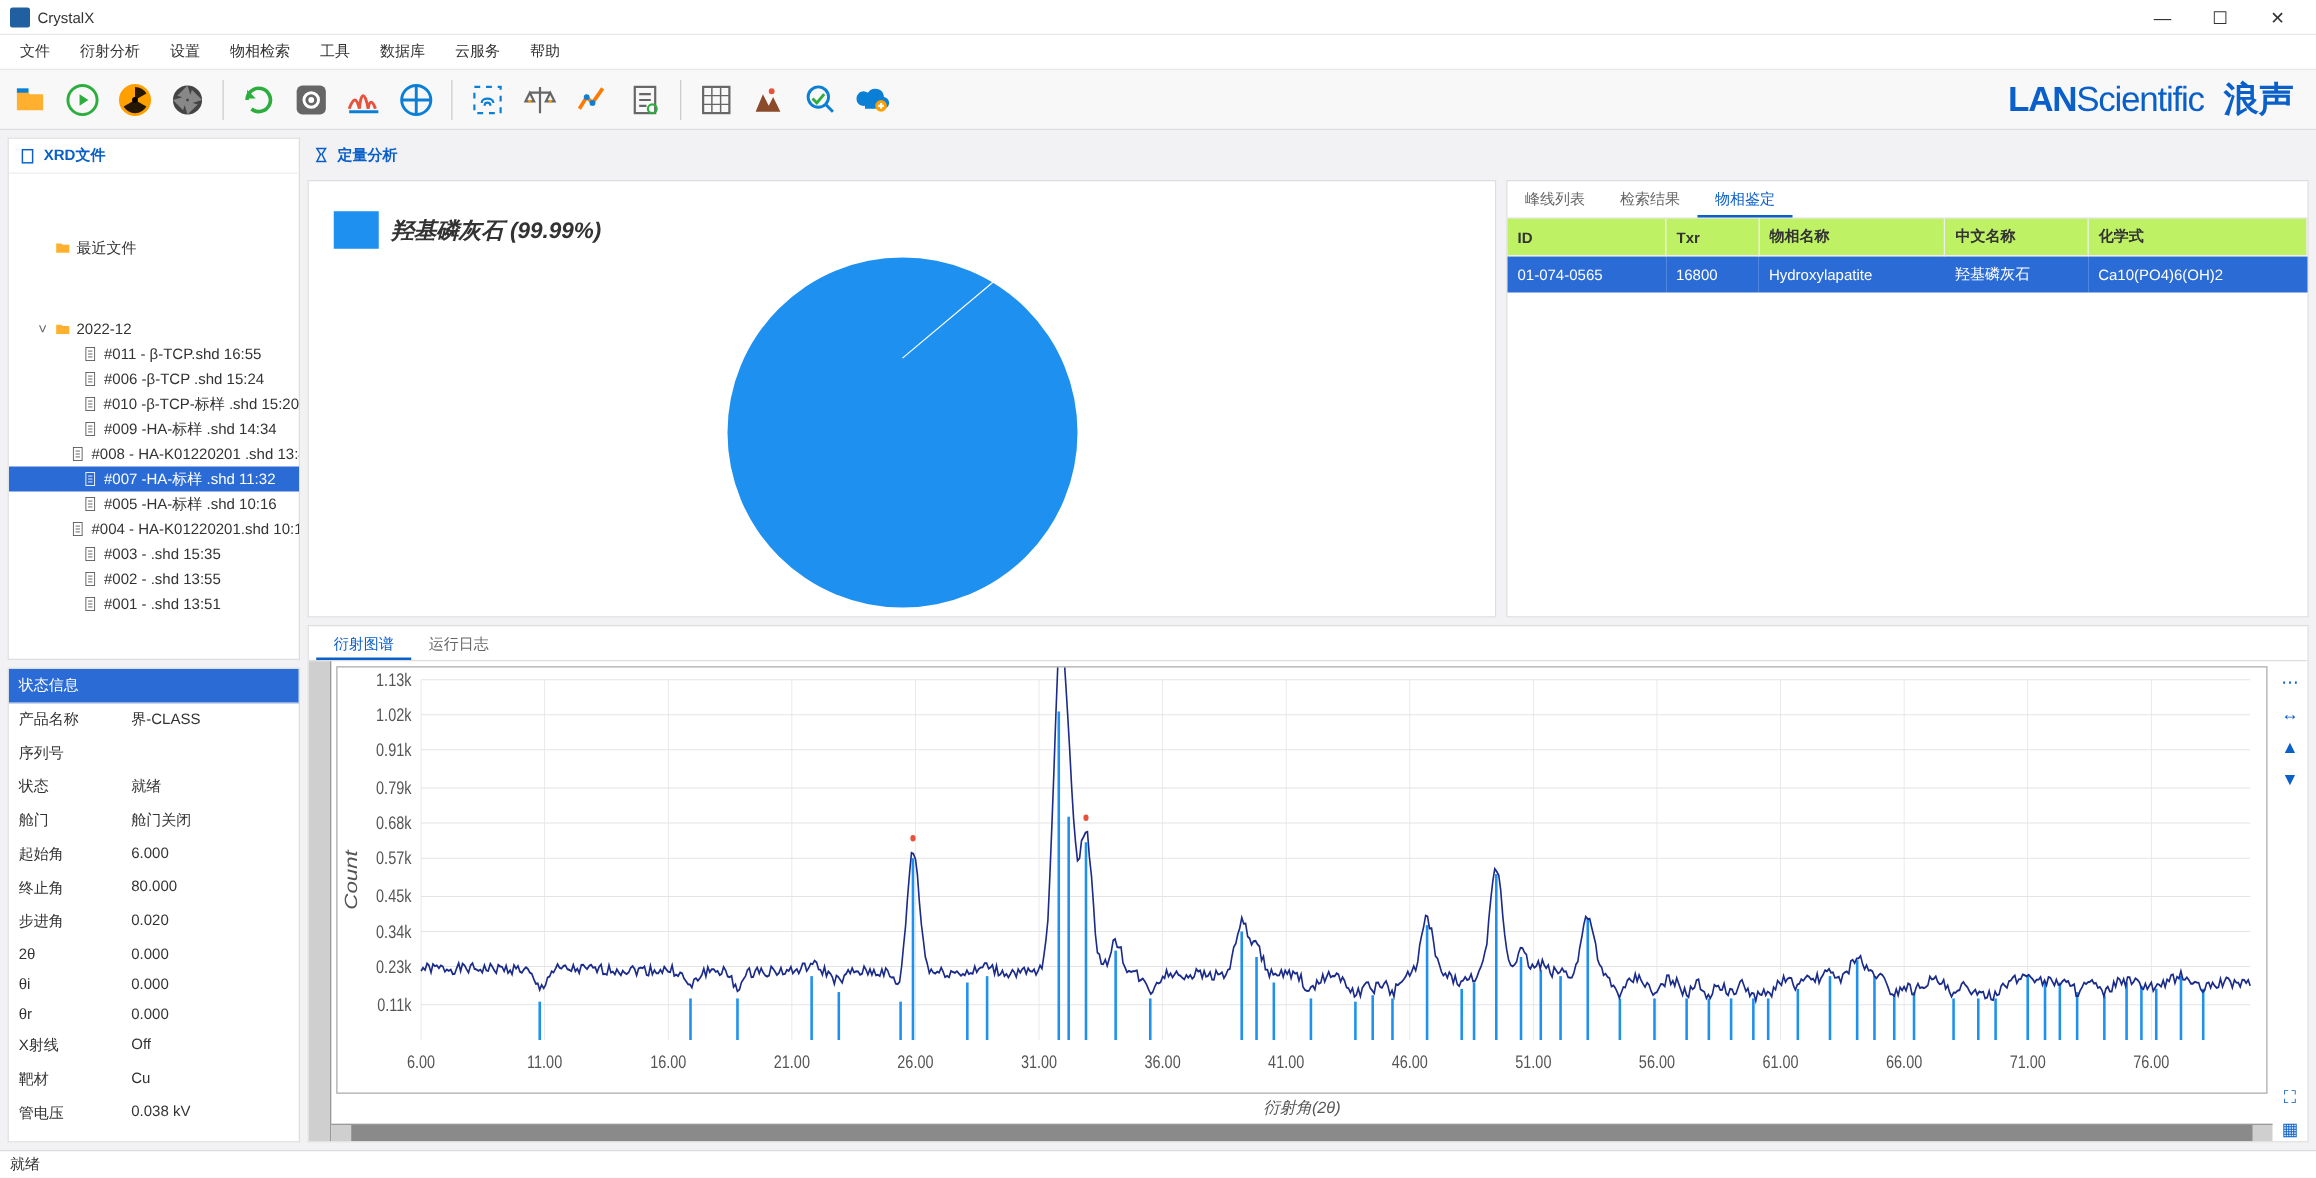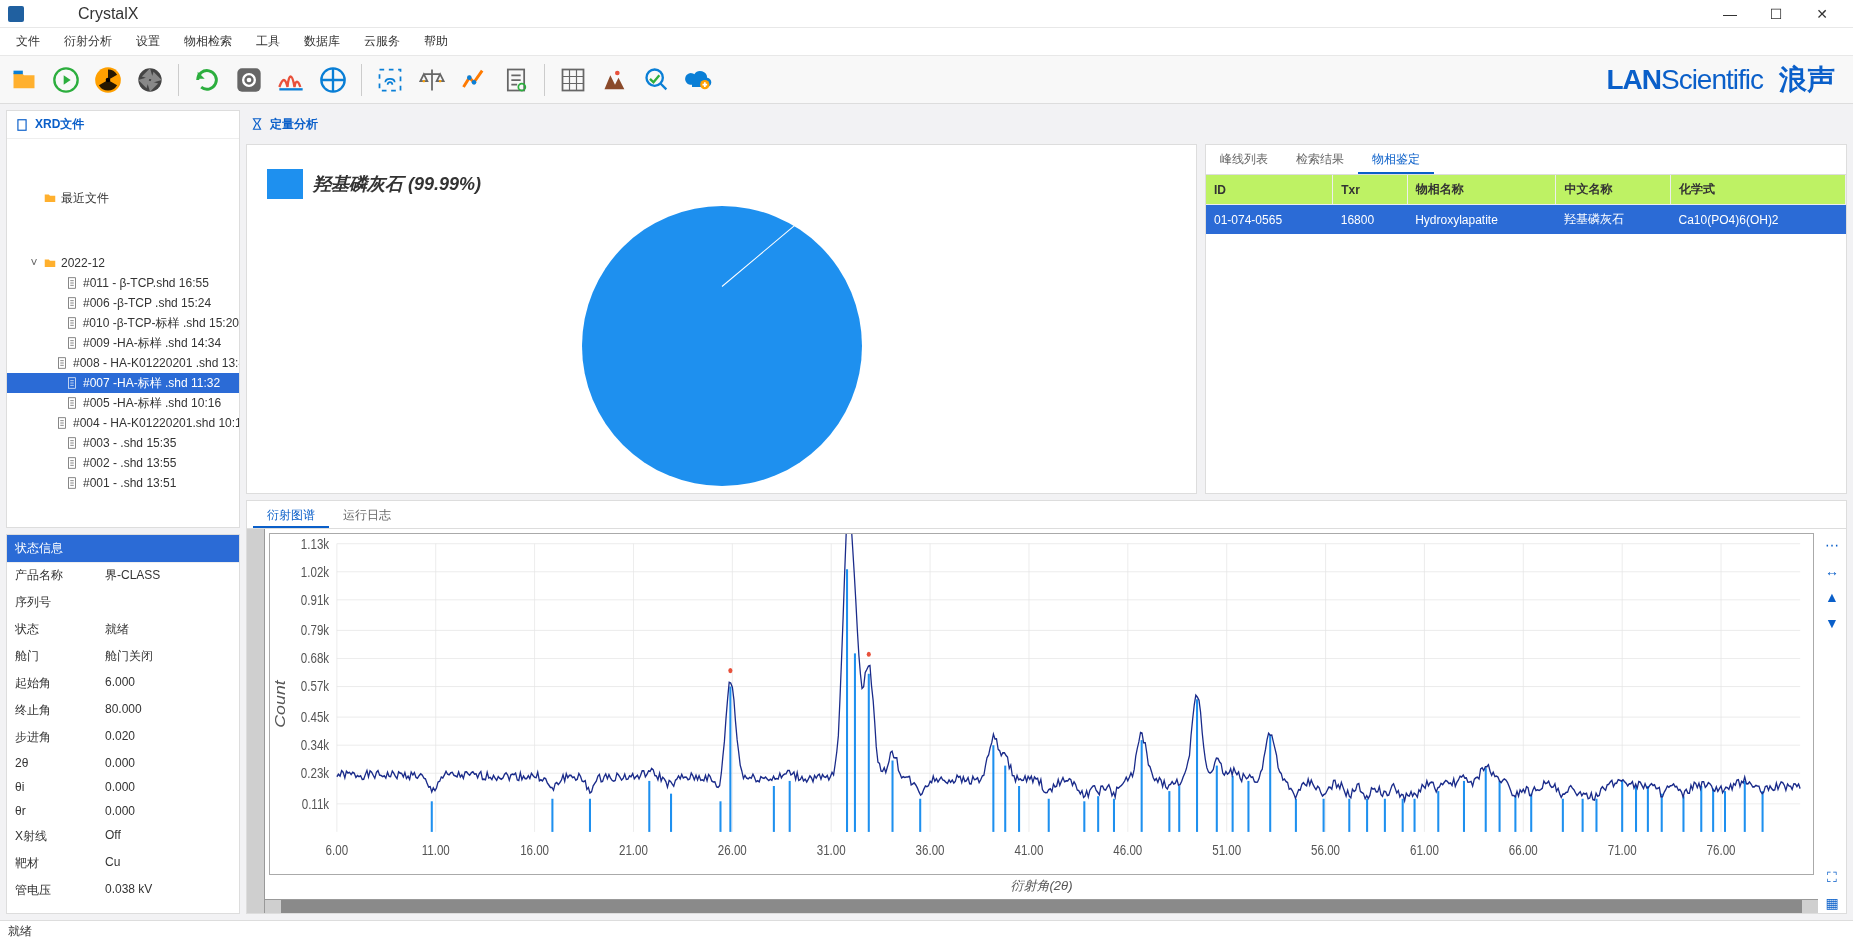--- a/index.html
+++ b/index.html
@@ -1,19 +1,19 @@
 <!DOCTYPE html>
 <html><head>
 <meta charset="utf-8">
 <style>
 * { box-sizing: border-box; margin: 0; padding: 0; font-family: "Microsoft YaHei", "Segoe UI", sans-serif; }
 body { background: #fff; font-size: 12px; color: #333; overflow: hidden; width: 1853px; height: 942px; display: flex; flex-direction: column; }
 .titlebar { height: 28px; display: flex; align-items: center; padding: 0 8px; background: #fff; border-bottom: 1px solid #e8e8e8; }
 .titlebar-icon { width: 16px; height: 16px; background: #2060a0; margin-right: 6px; border-radius: 2px; }
-.titlebar-title { flex: 0 0 auto; font-size: 16px; margin-left: 48px; }
+.titlebar-title { flex: 0 0 auto; font-size: 12px; }
 .titlebar-spacer { flex: 1; }
 .winbtn { width: 46px; height: 28px; display: flex; align-items: center; justify-content: center; font-size: 14px; cursor: pointer; }
 
 .menubar { height: 28px; display: flex; align-items: center; padding: 0 4px; border-bottom: 1px solid #e8e8e8; }
 .menu-item { padding: 4px 12px; font-size: 12px; cursor: pointer; }
 
 .toolbar { height: 48px; display: flex; align-items: center; padding: 0 6px; gap: 6px; border-bottom: 1px solid #ddd; background: #f8f8f8; }
 .tbtn { width: 36px; height: 36px; display: flex; align-items: center; justify-content: center; cursor: pointer; border-radius: 4px; }
 .tbtn svg { width: 28px; height: 28px; }
 .tsep { width: 1px; height: 32px; background: #ccc; margin: 0 4px; }

